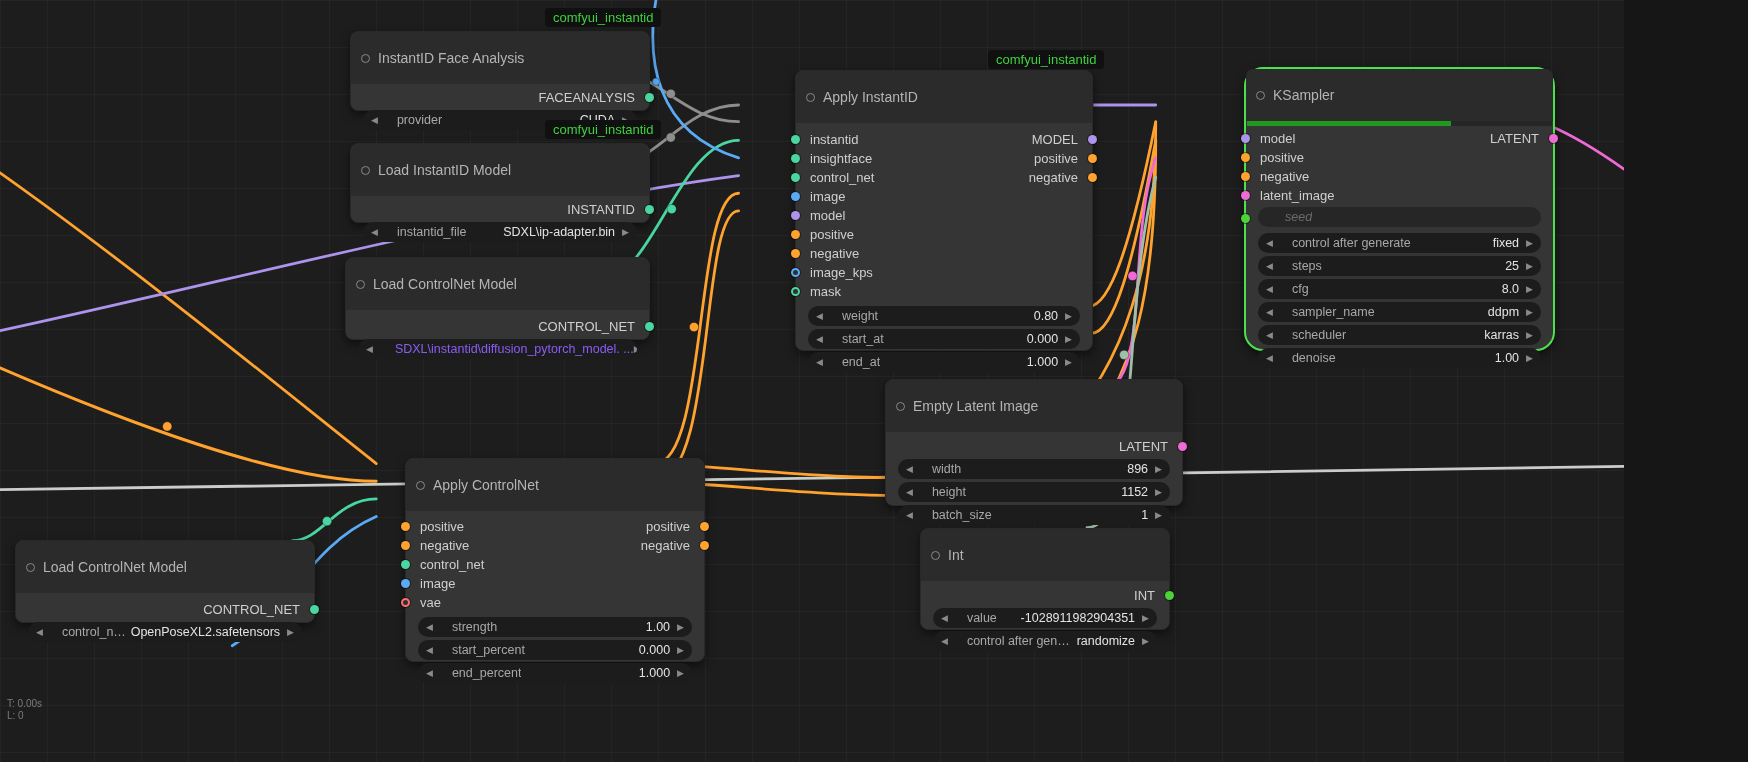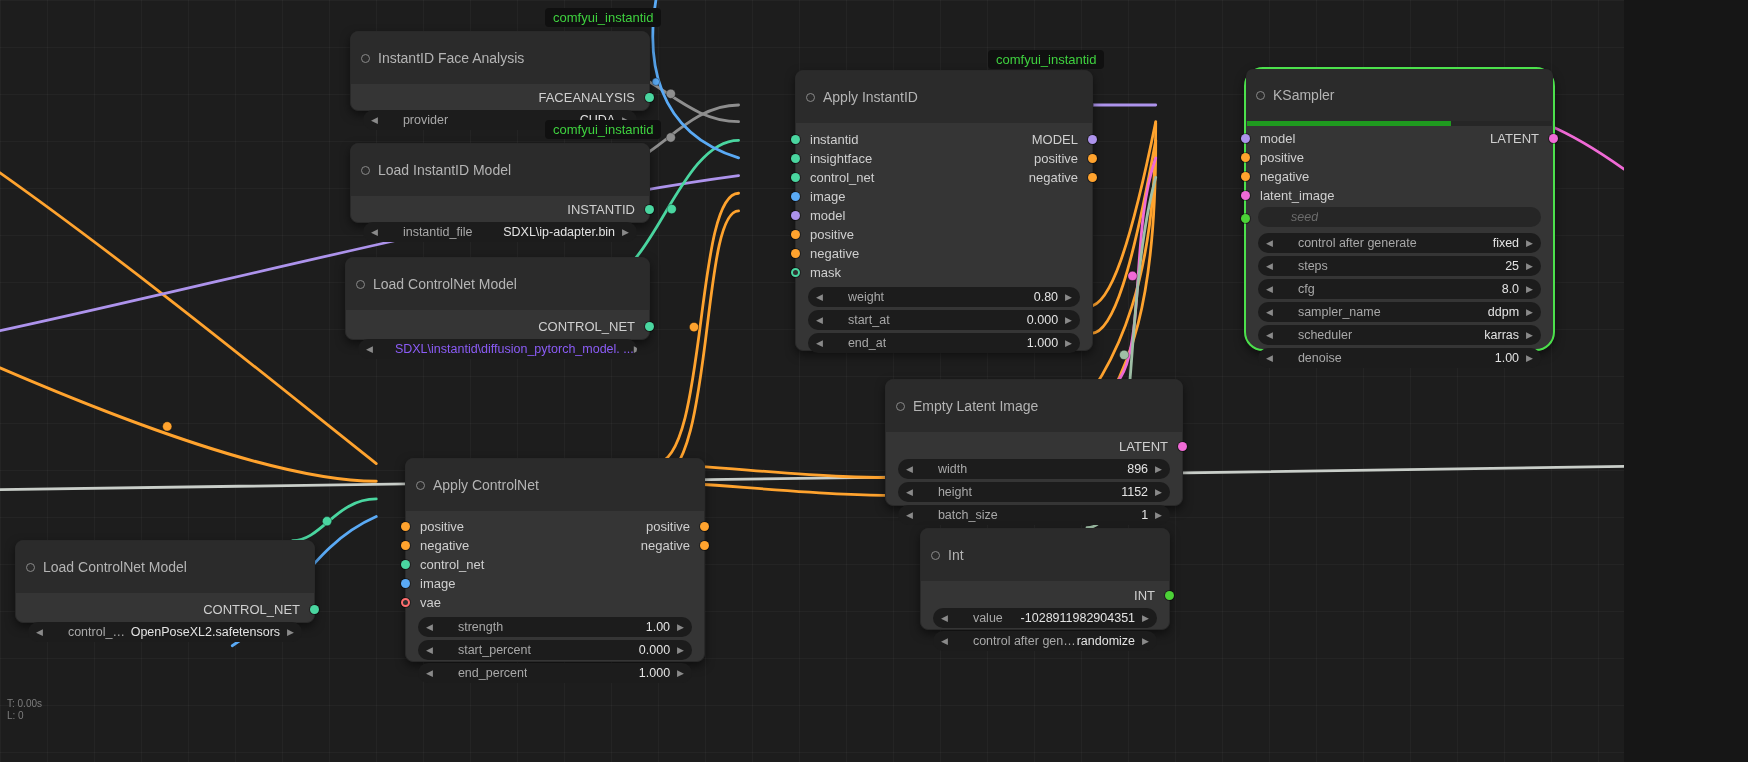--- a/index.html
+++ b/index.html
@@ -38,21 +38,21 @@
   .dot.h{background:#303030;border:2px solid var(--c);width:5px;height:5px;box-sizing:content-box;}
   .c-grn{--c:#4ad6a0;} .c-mod{--c:#ad93ec;} .c-cond{--c:#ffa32e;}
   .c-img{--c:#5aaaf5;} .c-lat{--c:#f06ad6;} .c-vae{--c:#ff6e6e;} .c-int{--c:#4cd137;}
 
   .widget{
     height:20px;margin:3px 12px 0;background:#1c1c1c;border-radius:10px;
     display:flex;align-items:center;padding:0 8px;font-size:12.5px;color:#a8a8a8;
     white-space:nowrap;overflow:hidden;
   }
   .arr{color:#8a8a8a;font-size:9px;flex:none;}
-  .wname{margin-left:13px;overflow:hidden;text-overflow:ellipsis;padding-left:12px;}
+  .wname{margin-left:7px;overflow:hidden;text-overflow:ellipsis;padding-left:12px;}
   .wval{margin-left:auto;margin-right:7px;color:#e3e3e3;}
   .widget.wleft .wval{margin-left:22px;margin-right:auto;color:#8b5cf6;}
   .widget.dim{color:#6b6b6b;background:#262626;flex:1;}
   .widget.dim .wname{color:#6b6b6b;font-style:italic;}
 
   .pbar{height:5px;background:#262626;margin:0 1px;}
   .pfill{height:100%;width:67%;background:#1f9a1f;}
 
   .badge{
     position:absolute;z-index:3;background:#101010;color:#3fd13f;
@@ -205,20 +205,24 @@
       </div>
       <div class="srow">
         <i class="dot l c-cond"></i>
         <span class="lab-l">positive</span>
       </div>
       <div class="srow">
         <i class="dot l c-cond"></i>
         <span class="lab-l">negative</span>
       </div>
       <div class="srow">
+        <i class="dot l h c-img"></i>
+        <span class="lab-l">image_kps</span>
+      </div>
+      <div class="srow">
         <i class="dot l h c-grn"></i>
         <span class="lab-l">mask</span>
       </div>
       <div style="height:2px;"></div>
       <div class="widget">
         <span class="arr">◀</span>
         <span class="wname">weight</span>
         <span class="wval">0.80</span>
         <span class="arr">▶</span>
       </div>

